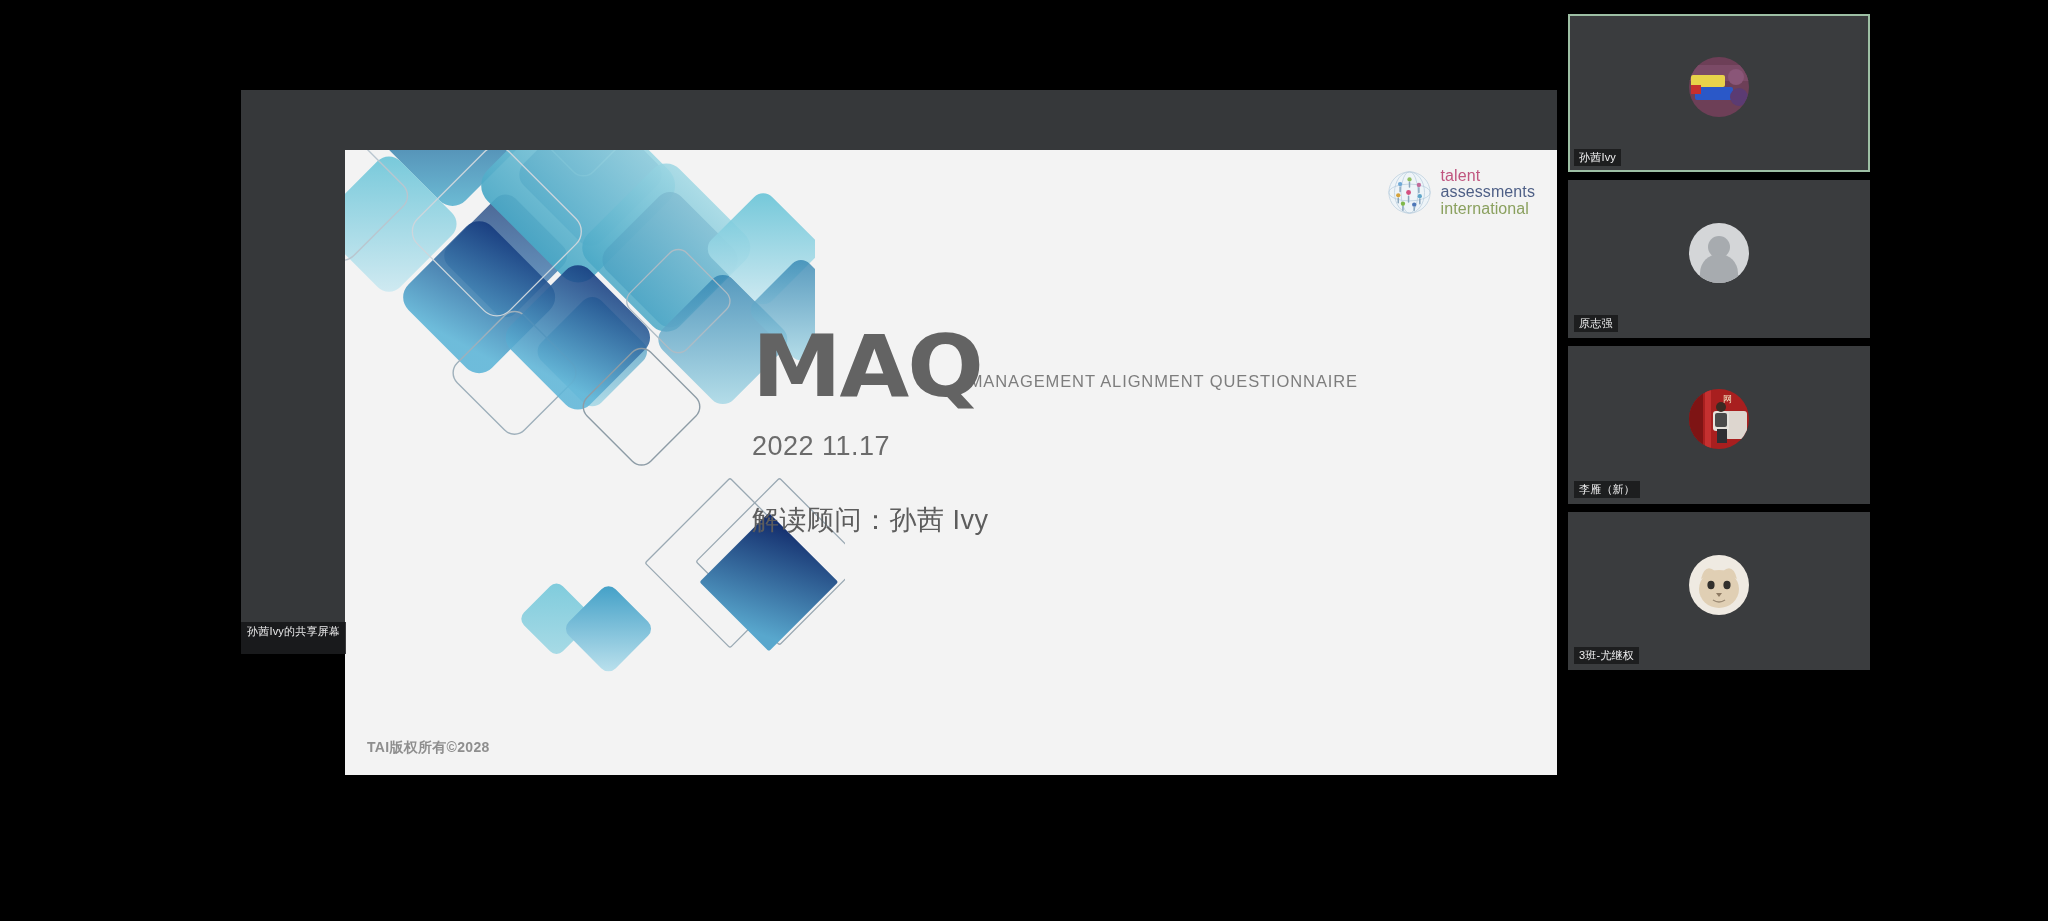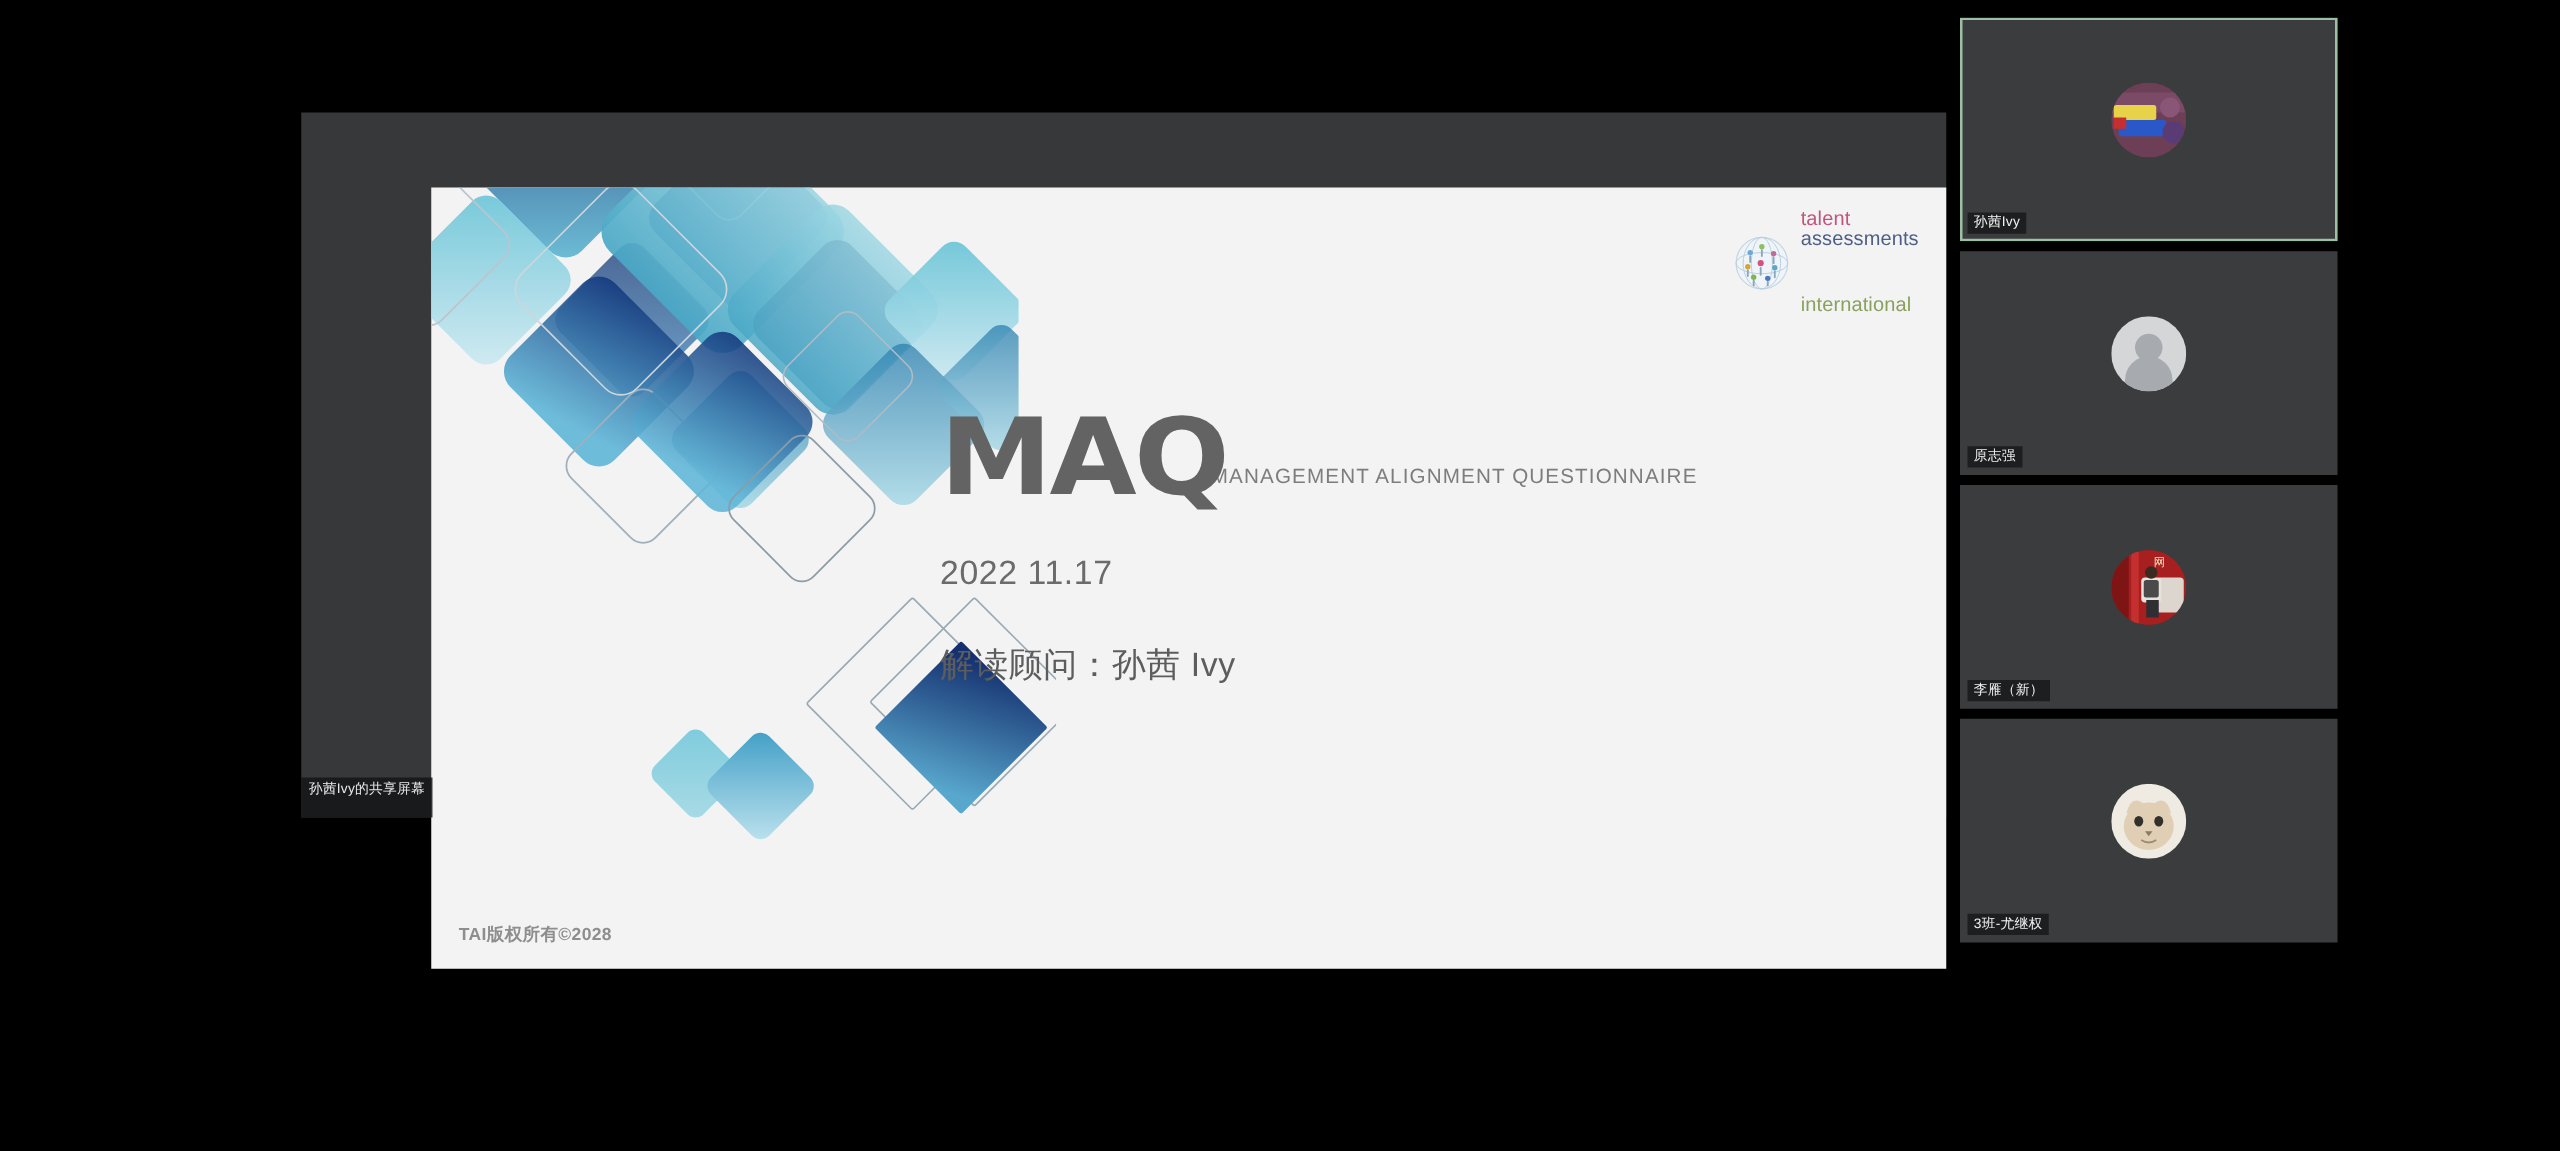--- a/index.html
+++ b/index.html
@@ -42,51 +42,51 @@
   
   .logo{
     position:absolute; right:22px; top:18px;
     display:flex; align-items:center; gap:9px;
   }
   .logo-globe{ width:45px; height:45px; flex:0 0 auto; }
   .logo-words{ display:flex; flex-direction:column; line-height:1.02; }
   .logo-words span{ font-size:16px; letter-spacing:.1px; }
   .lw-talent{ color:#c0557f; }
   .lw-assess{ color:#4e5f86; }
-  .lw-intl{ color:#8aa05e;margin-top:36px; }
+  .lw-intl{ color:#8aa05e; }
 
   
   .textblock{ position:absolute; left:407px; top:180px; width:760px; }
   .maq-row{ display:flex; align-items:flex-end; gap:0; }
   .maq{
     font-family:"DejaVu Sans","Liberation Sans",sans-serif;
     font-weight:700; font-size:85px; line-height:.86;
     color:#636363; letter-spacing:-2px;
     transform:scaleX(1.06); transform-origin:left bottom;
   }
   .maq-sub{
     font-size:16.5px; color:#7d7d7d; letter-spacing:.9px;
     padding-bottom:12px; white-space:nowrap;
   }
   .cn-title{
     margin-top:2px;
     font-size:30px; color:#5d5d5d; letter-spacing:.5px; white-space:nowrap;
   }
-  .date{ margin-top:40px; font-size:27px; color:#6b6b6b; letter-spacing:.5px; }
+  .date{ margin-top:28px; font-size:27px; color:#6b6b6b; letter-spacing:.5px; }
   .consultant{ margin-top:40px; font-size:27px; color:#5d5d5d; letter-spacing:.5px; }
 
   .copyright{
     position:absolute; left:22px; bottom:18px;
     font-size:14px; color:#8e8e8e; font-weight:600; letter-spacing:.3px;
   }
 
   
   .filmstrip{ position:absolute; left:1568px; top:14px; width:302px; }
   .tile{
-    position:relative; width:302px; height:179px;
+    position:relative; width:302px; height:158px;
     background:#3a3c3e; margin-bottom:8px;padding-left:28px;
   }
   .tile.active{ box-shadow:inset 0 0 0 2px #9dbfa4; }
   .tile-avatar{
     position:absolute; left:50%; top:46%;
     transform:translate(-50%,-50%);
     width:60px; height:60px; border-radius:50%;
     overflow:hidden;
   }
   .tile-name{

